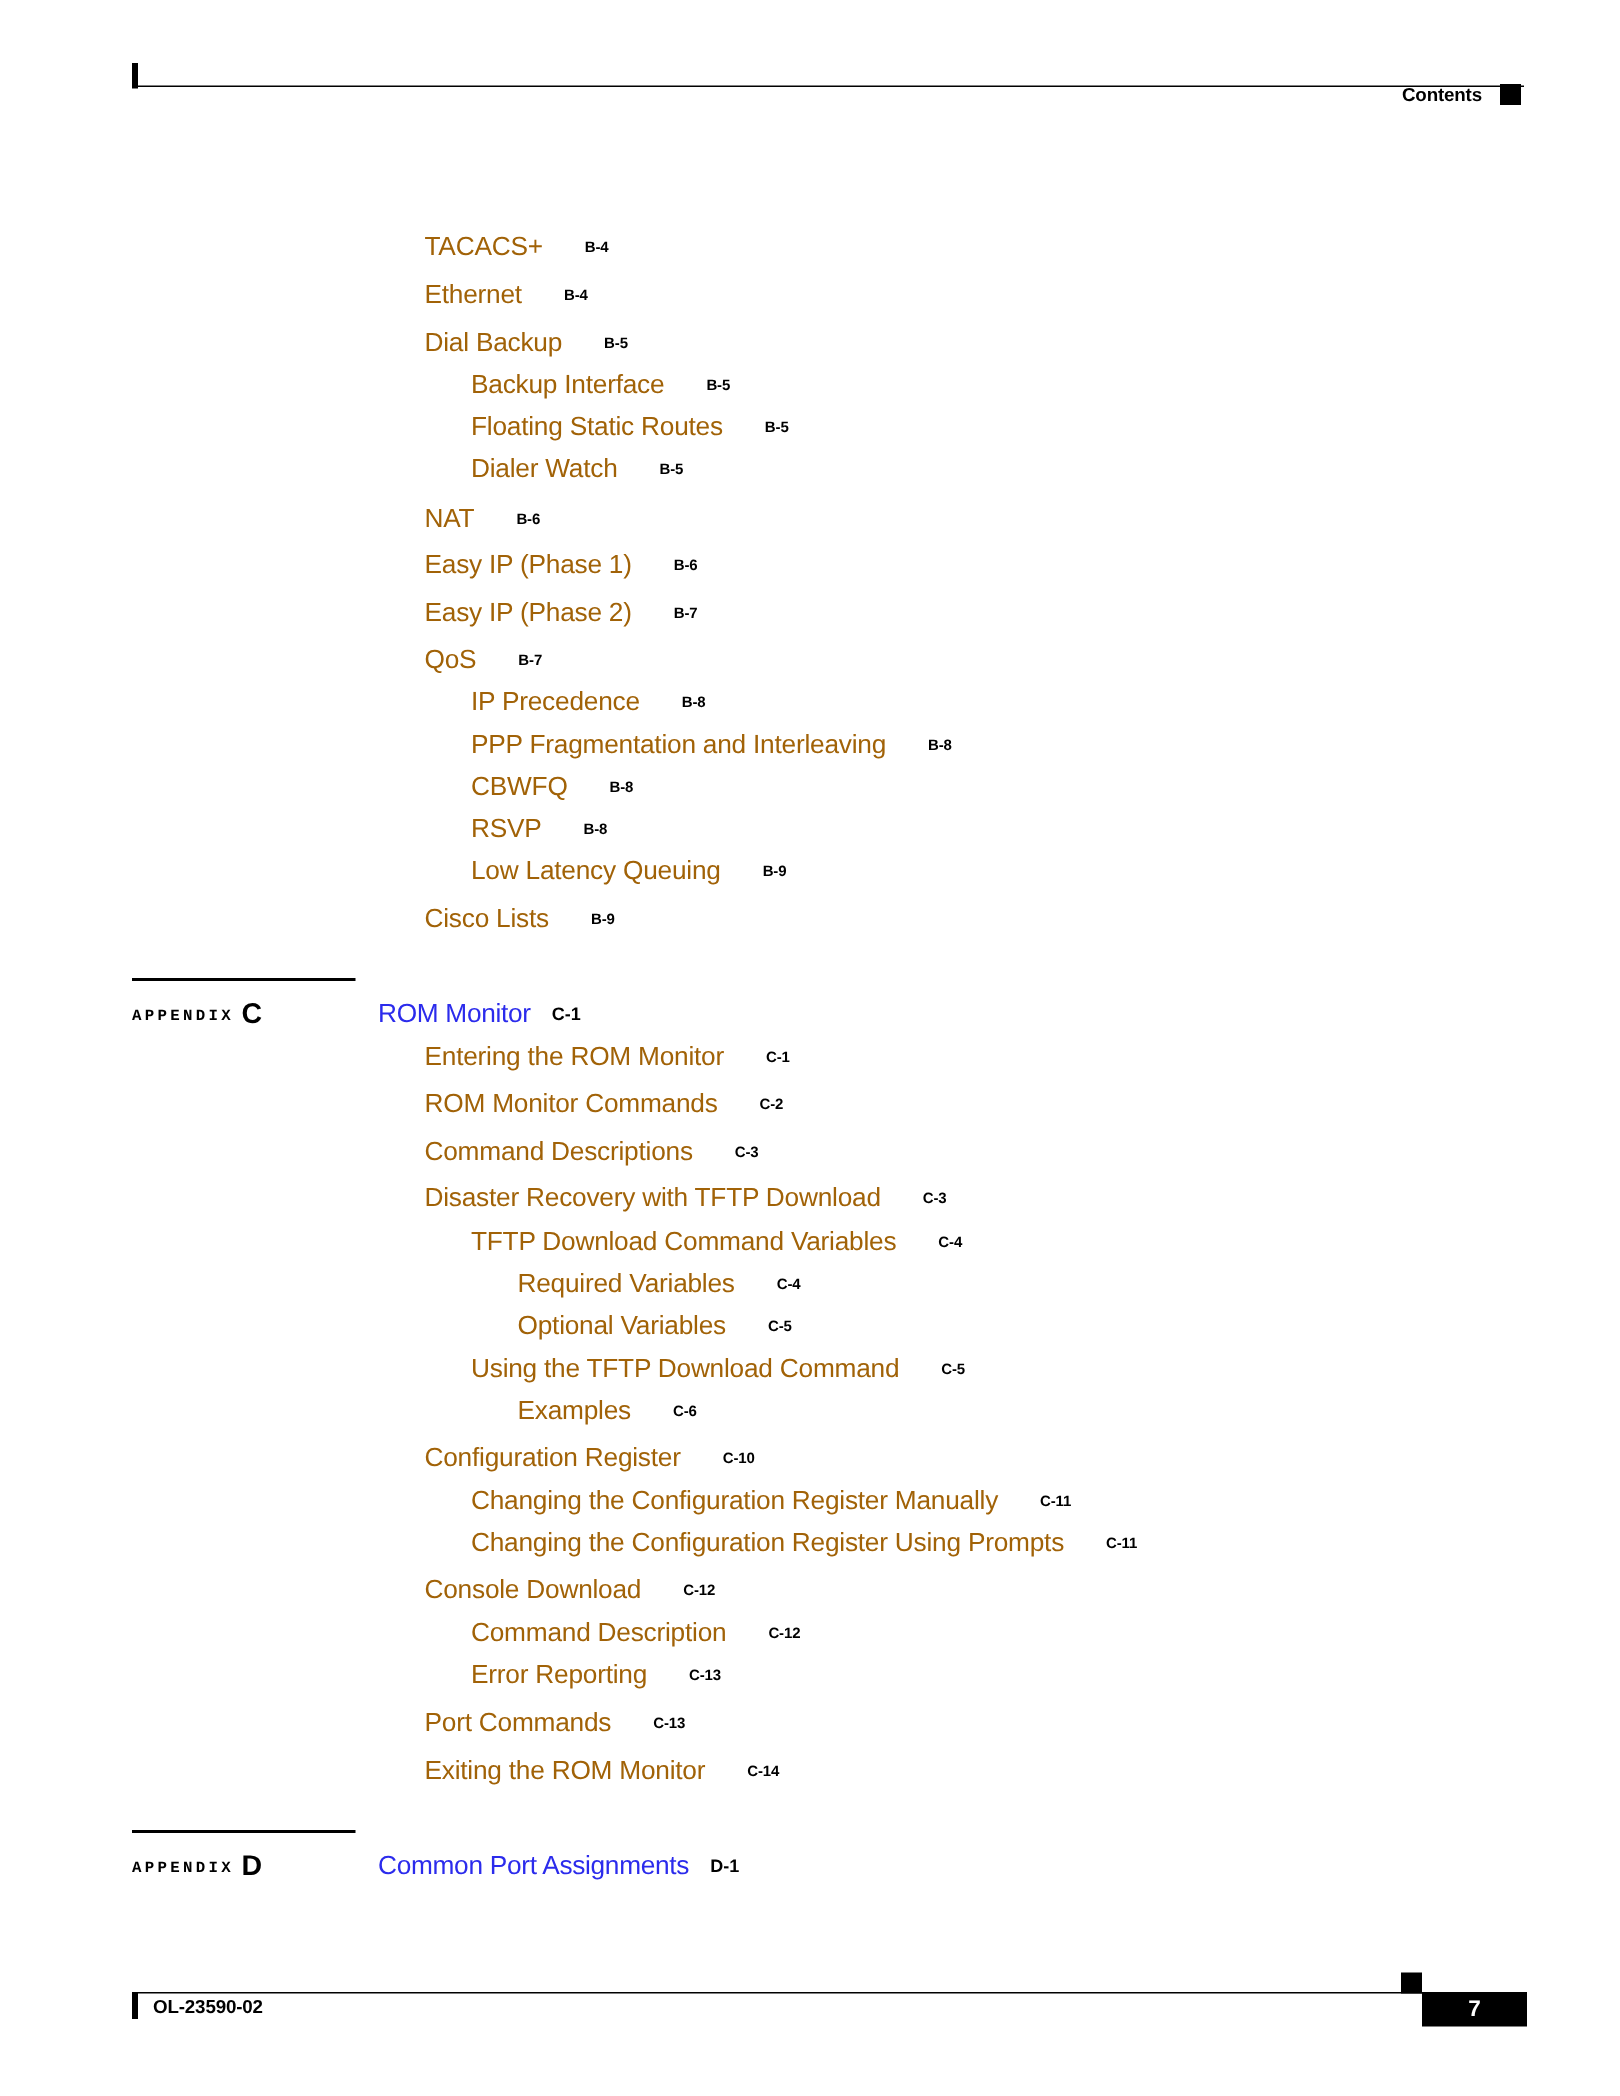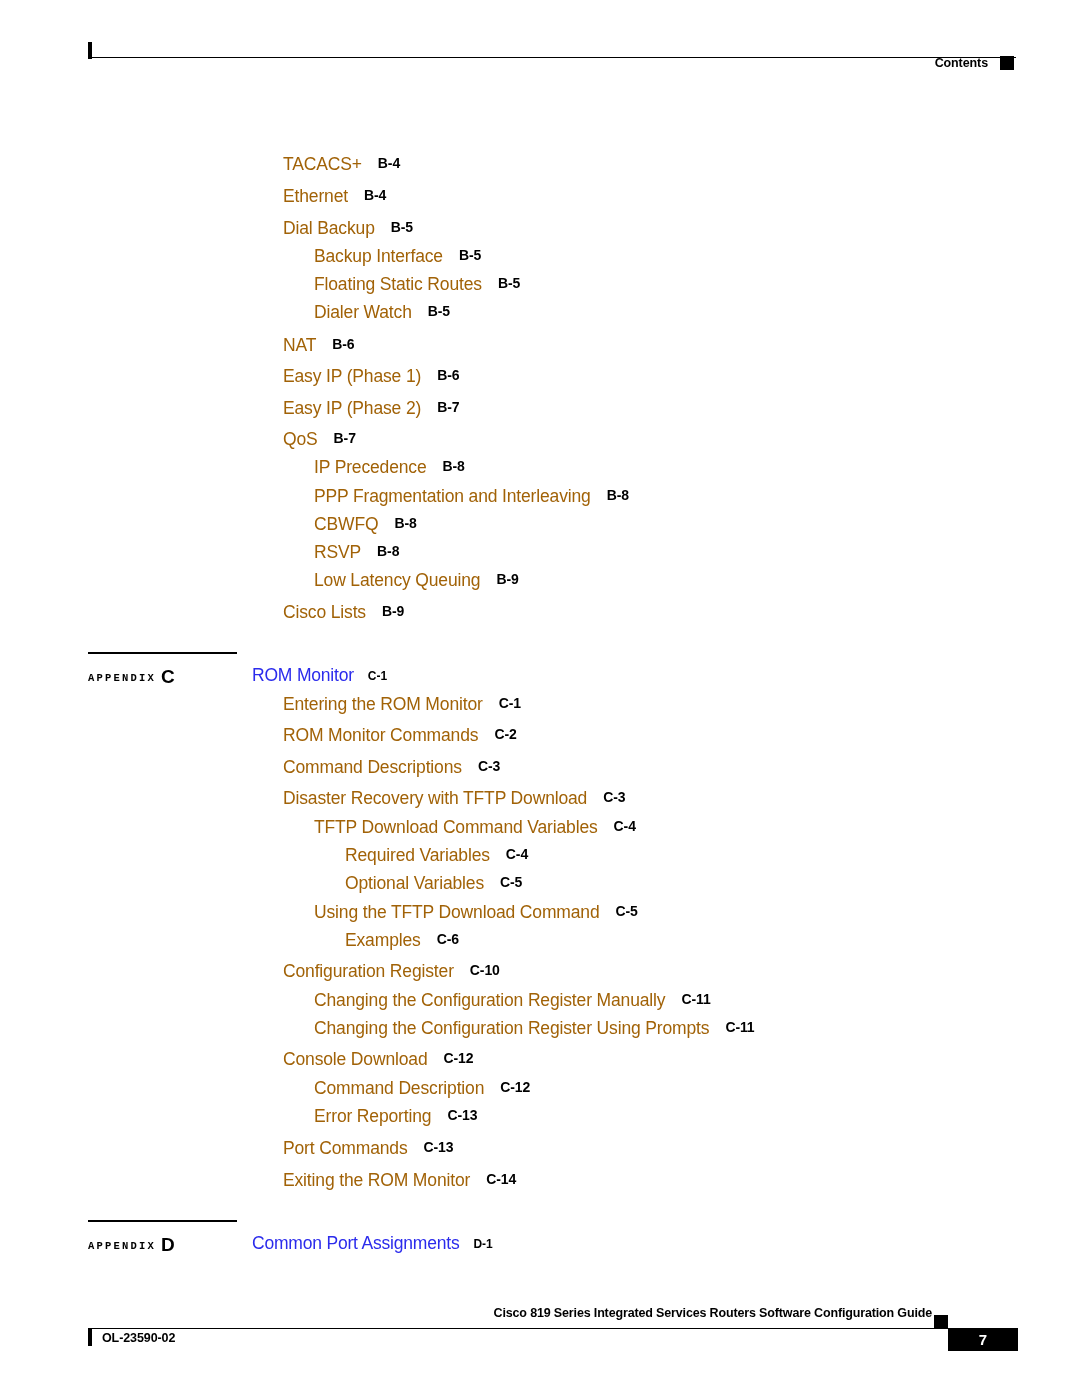--- a/index.html
+++ b/index.html
@@ -72,24 +72,24 @@
     white-space: nowrap;
     line-height: 1;
   }
   .entry .title {
     color: #a16207;
     font-size: 17.5px;
     letter-spacing: -0.15px;
   }
   .entry .pageno {
     color: #000000;
-    font-size: 14px;
+    font-size: 10px;
     font-weight: bold;
     letter-spacing: -0.1px;
-    margin-left: 16px;
+    margin-left: 28px;
     position: relative;
     top: -2px;
   }
   .appendix-rule {
     position: absolute;
     left: 88px;
     width: 149px;
     height: 1.5px;
     background: #000000;
   }
@@ -248,19 +248,18 @@
     <div class="entry" style="left: 283px; top: 1172px;"><span class="title">Exiting the ROM Monitor</span><span class="pageno">C-14</span></div>
     <div class="appendix-rule" style="top: 652px;"></div>
     <div class="appendix-tag" style="top: 664px;"><span class="appendix-word">APPENDIX</span><span class="appendix-letter">C</span></div>
     <div class="appendix-title" style="top: 665px;"><span class="title">ROM Monitor</span><span class="pageno">C-1</span></div>
     <div class="appendix-rule" style="top: 1220px;"></div>
     <div class="appendix-tag" style="top: 1232px;"><span class="appendix-word">APPENDIX</span><span class="appendix-letter">D</span></div>
     <div class="appendix-title" style="top: 1233px;"><span class="title">Common Port Assignments</span><span class="pageno">D-1</span></div>
   </div>
 
 <div class="page-footer">
-  <div class="footer-title">Cisco 819 Series Integrated Services Routers Software Configuration Guide</div>
   <div class="footer-square"></div>
   <div class="footer-tick"></div>
   <div class="footer-rule"></div>
   <div class="footer-doc-id">OL-23590-02</div>
   <div class="footer-pagebox">7</div>
 </div>
 
 </body></html>

